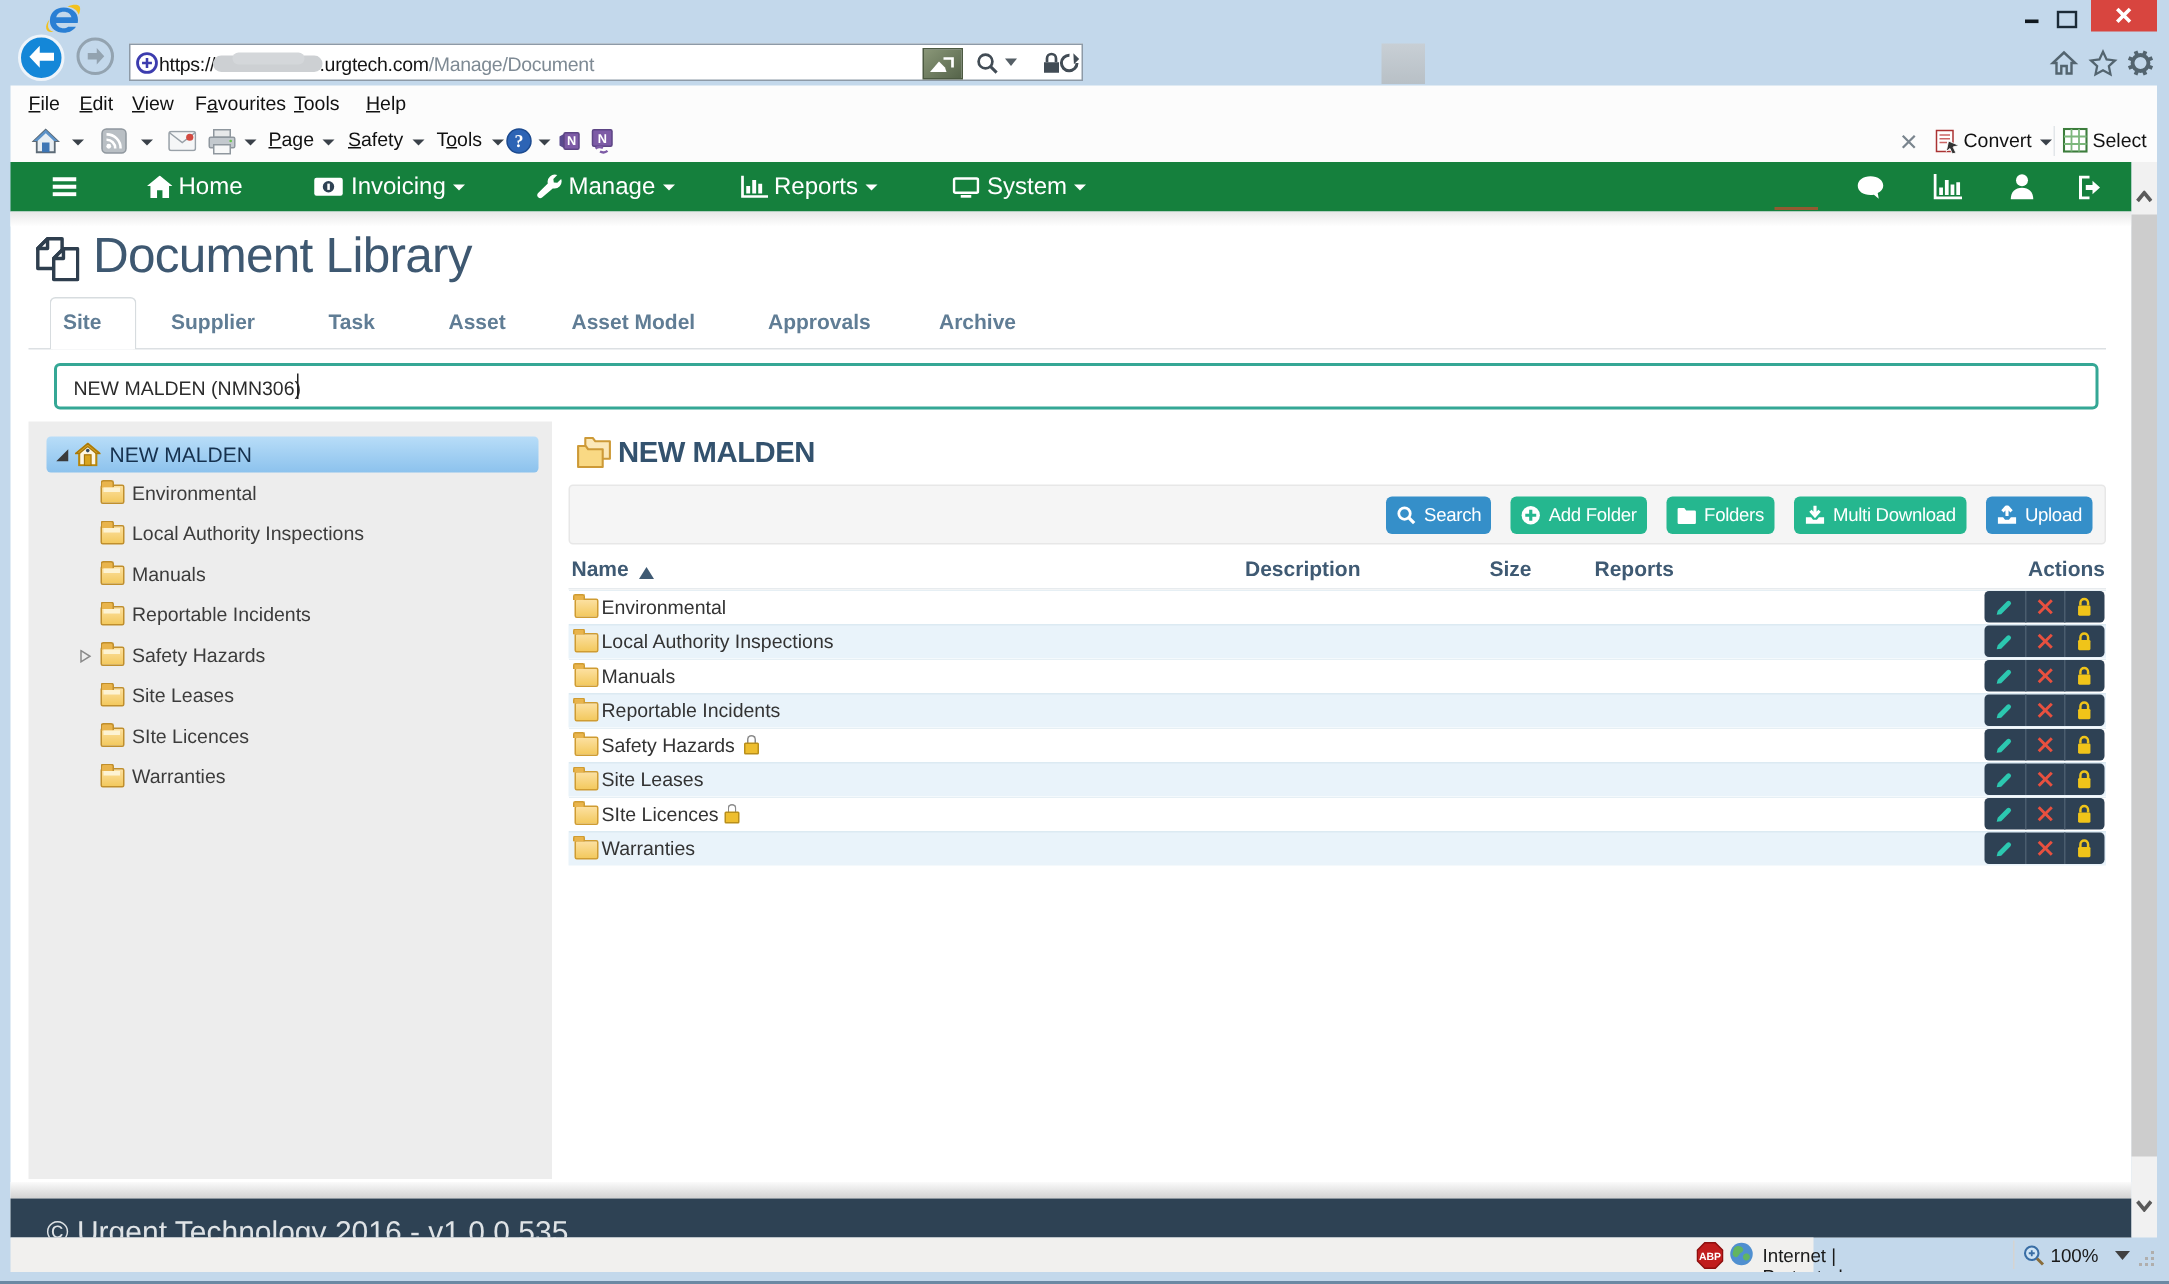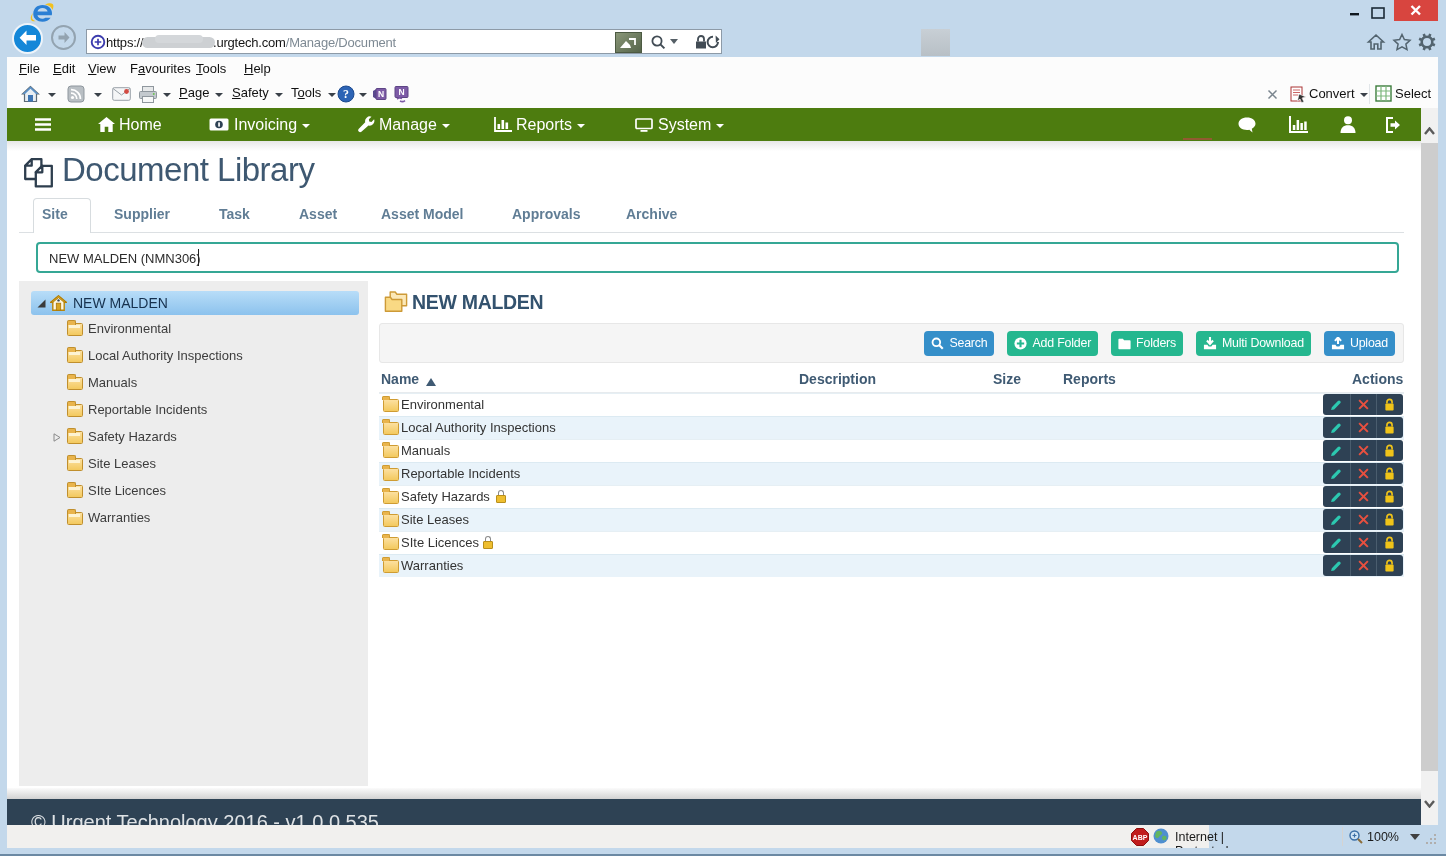--- a/index.html
+++ b/index.html
@@ -24,21 +24,21 @@
 
 
 #menubar { left:7px; top:57px; width:1431px; height:23px; background:#fcfcfc; font-size:13px; color:#111; }
 #menubar span.mi { position:absolute; top:4px; }
 
 
 #commandbar { left:7px; top:80px; width:1431px; height:28px; background:#fcfcfc; font-size:13px; color:#111; }
 
 .cbcaret { width:0; height:0; border-left:4px solid transparent; border-right:4px solid transparent; border-top:4px solid #3a4149; }
 
-#navbar { left:7px; top:108px; width:1414px; height:33px; background:#4d7c0f; color:#fff; font-size:16px; }
+#navbar { left:7px; top:108px; width:1414px; height:33px; background:#15803d; color:#fff; font-size:16px; }
 .navitem { position:absolute; top:0; height:33px; line-height:33px; color:#fff; }
 .caret { display:inline-block; width:0; height:0; border-left:4px solid transparent; border-right:4px solid transparent; border-top:4px solid #fff; vertical-align:2px; margin-left:5px; }
 
 
 #navshadow { left:7px; top:141px; width:1414px; height:10px; background:linear-gradient(#e7e7e7,#ffffff); }
 #pagebg { left:7px; top:141px; width:1414px; height:684px; background:#fff; z-index:-1; }
 
 
 #heading { left:24px; top:155px; height:38px; color:#3e5871; }
 #heading h1 { position:absolute; left:38px; top:-4px; font-size:33px; font-weight:400; letter-spacing:-0.5px; white-space:nowrap; }
@@ -398,21 +398,21 @@
             <path d="M8 8 L8 1 M4.5 4.5 L8 0.5 L11.5 4.5" stroke="#fff" stroke-width="2.4" fill="none"></path>
             <path d="M1 9 L1 14 L15 14 L15 9 L11 9 L9.5 11 L6.5 11 L5 9 Z" fill="#fff"></path>
           </svg>Upload</div>
     </div>
   </div>
   <div class="abs" id="dtable">
     <span class="thead" style="left:2px">Name</span>
     <svg class="abs" style="left:47px;top:7px" width="10" height="8" viewBox="0 0 10 8">
         <path d="M5 0 L10 8 L0 8 Z" fill="#3f5a73"></path>
       </svg>
-    <span class="thead" style="left:420px">Description</span>
+    <span class="thead" style="left:451px">Description</span>
     <span class="thead" style="left:614px">Size</span>
     <span class="thead" style="left:684px">Reports</span>
     <span class="thead" style="left:973px">Actions</span>
     <div class="abs" style="left:0;top:21px;width:1025px;height:1px;background:#e7ebee;"></div>
     <div class="drow" style="top:22px">
         <span class="dname">Environmental</span>
         <span class="agroup">
           <span class="aseg">
             <svg width="12" height="12" viewBox="0 0 14 14">
               <path d="M1.3 12.7 L2.1 9.5 L9.2 2.4 A1.9 1.9 0 0 1 11.9 5.1 L4.8 12.2 L1.3 12.7 Z" fill="#2cc8b0"></path>

